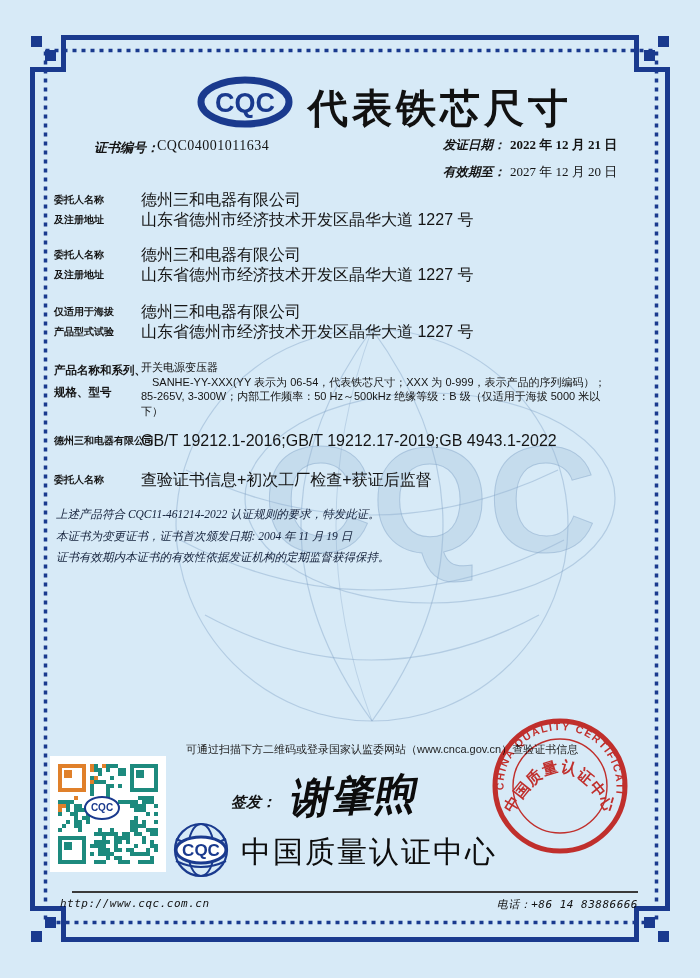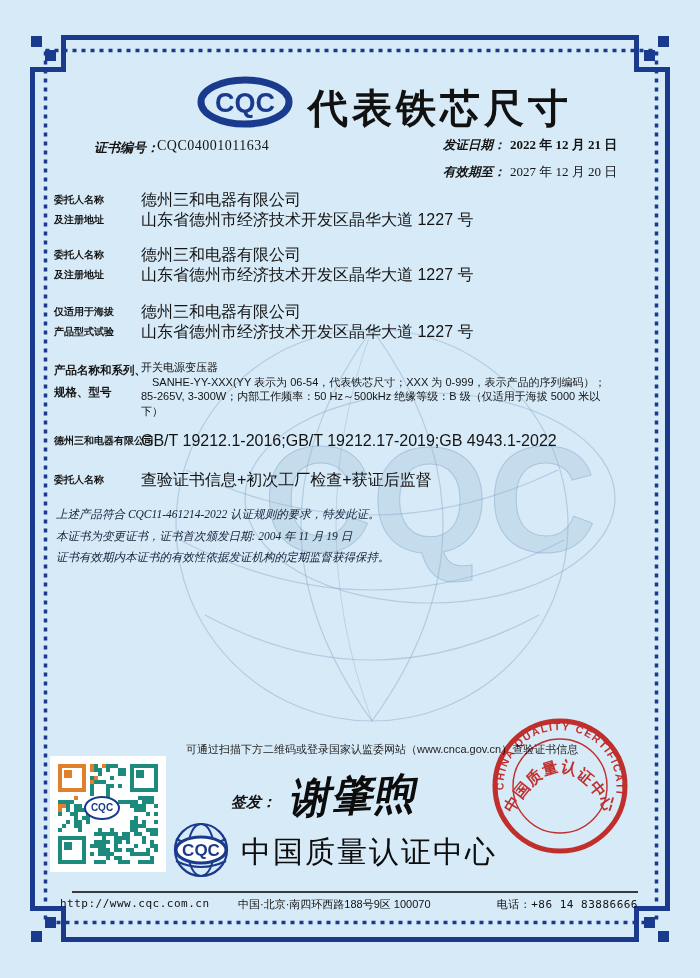--- a/index.html
+++ b/index.html
@@ -34,21 +34,21 @@
   .qrgrid div{position:absolute;width:4px;height:4px;}
   .finder{position:absolute;width:20px;height:20px;border:4px solid #1d8a7e;box-sizing:border-box;}
   .finder::after{content:"";position:absolute;left:2px;top:2px;width:8px;height:8px;background:#1d8a7e;}
   .finder.orange{border-color:#e0802a;}
   .finder.orange::after{background:#e0802a;}
   .qrlogo{position:absolute;left:34px;top:40px;width:32px;height:20px;background:#fff;border:2px solid #1a3a8e;
           border-radius:50%;font-size:10px;font-weight:bold;color:#1a3a8e;text-align:center;line-height:20px;}
   
   .footer-rule{left:72px;top:891px;width:566px;height:0;border-top:2px solid #3a3a3a;}
   .ftext{font-size:11px;top:897px;color:#111;white-space:nowrap;}
-  .fmono{font-family:"DejaVu Sans Mono","Liberation Mono",monospace;letter-spacing:.5px;}
+  .fmono{font-family:"DejaVu Sans Mono","Liberation Mono",monospace;letter-spacing:.5px;font-style:italic;}
   .stamp{mix-blend-mode:multiply;opacity:.93;}
 </style>
 </head>
 <body>
 
 <div class="page">
 
   <svg class="abs" width="700" height="978" style="left:0;top:0;" viewBox="0 0 700 978">
     <g stroke="rgba(128,162,198,0.42)" stroke-width="1.2" fill="none">
       <circle cx="372" cy="525" r="196"></circle>
@@ -344,16 +344,15 @@
     <text font-family="Liberation Sans, sans-serif" font-size="10.5" font-weight="bold" fill="#e2231d" letter-spacing="1.6">
       <textPath href="#ringPath" startOffset="2%">CHINA  QUALITY  CERTIFICATION  CENTRE</textPath>
     </text>
     <text font-family="Liberation Sans, sans-serif" font-size="15.5" font-weight="bold" fill="#e2231d" letter-spacing="1" text-anchor="middle">
       <textPath href="#archPath" startOffset="50%">中国质量认证中心</textPath>
     </text>
   </svg>
 
   <div class="abs footer-rule"></div>
   <div class="abs ftext fmono" style="left:60px;">http://www.cqc.com.cn</div>
-  <div class="abs ftext" style="left:238px;">中国·北京·南四环西路188号9区  100070</div>
   <div class="abs ftext fmono" style="right:62px;">电话：+86 14 83886666</div>
 
 </div>
 
 </body></html>

